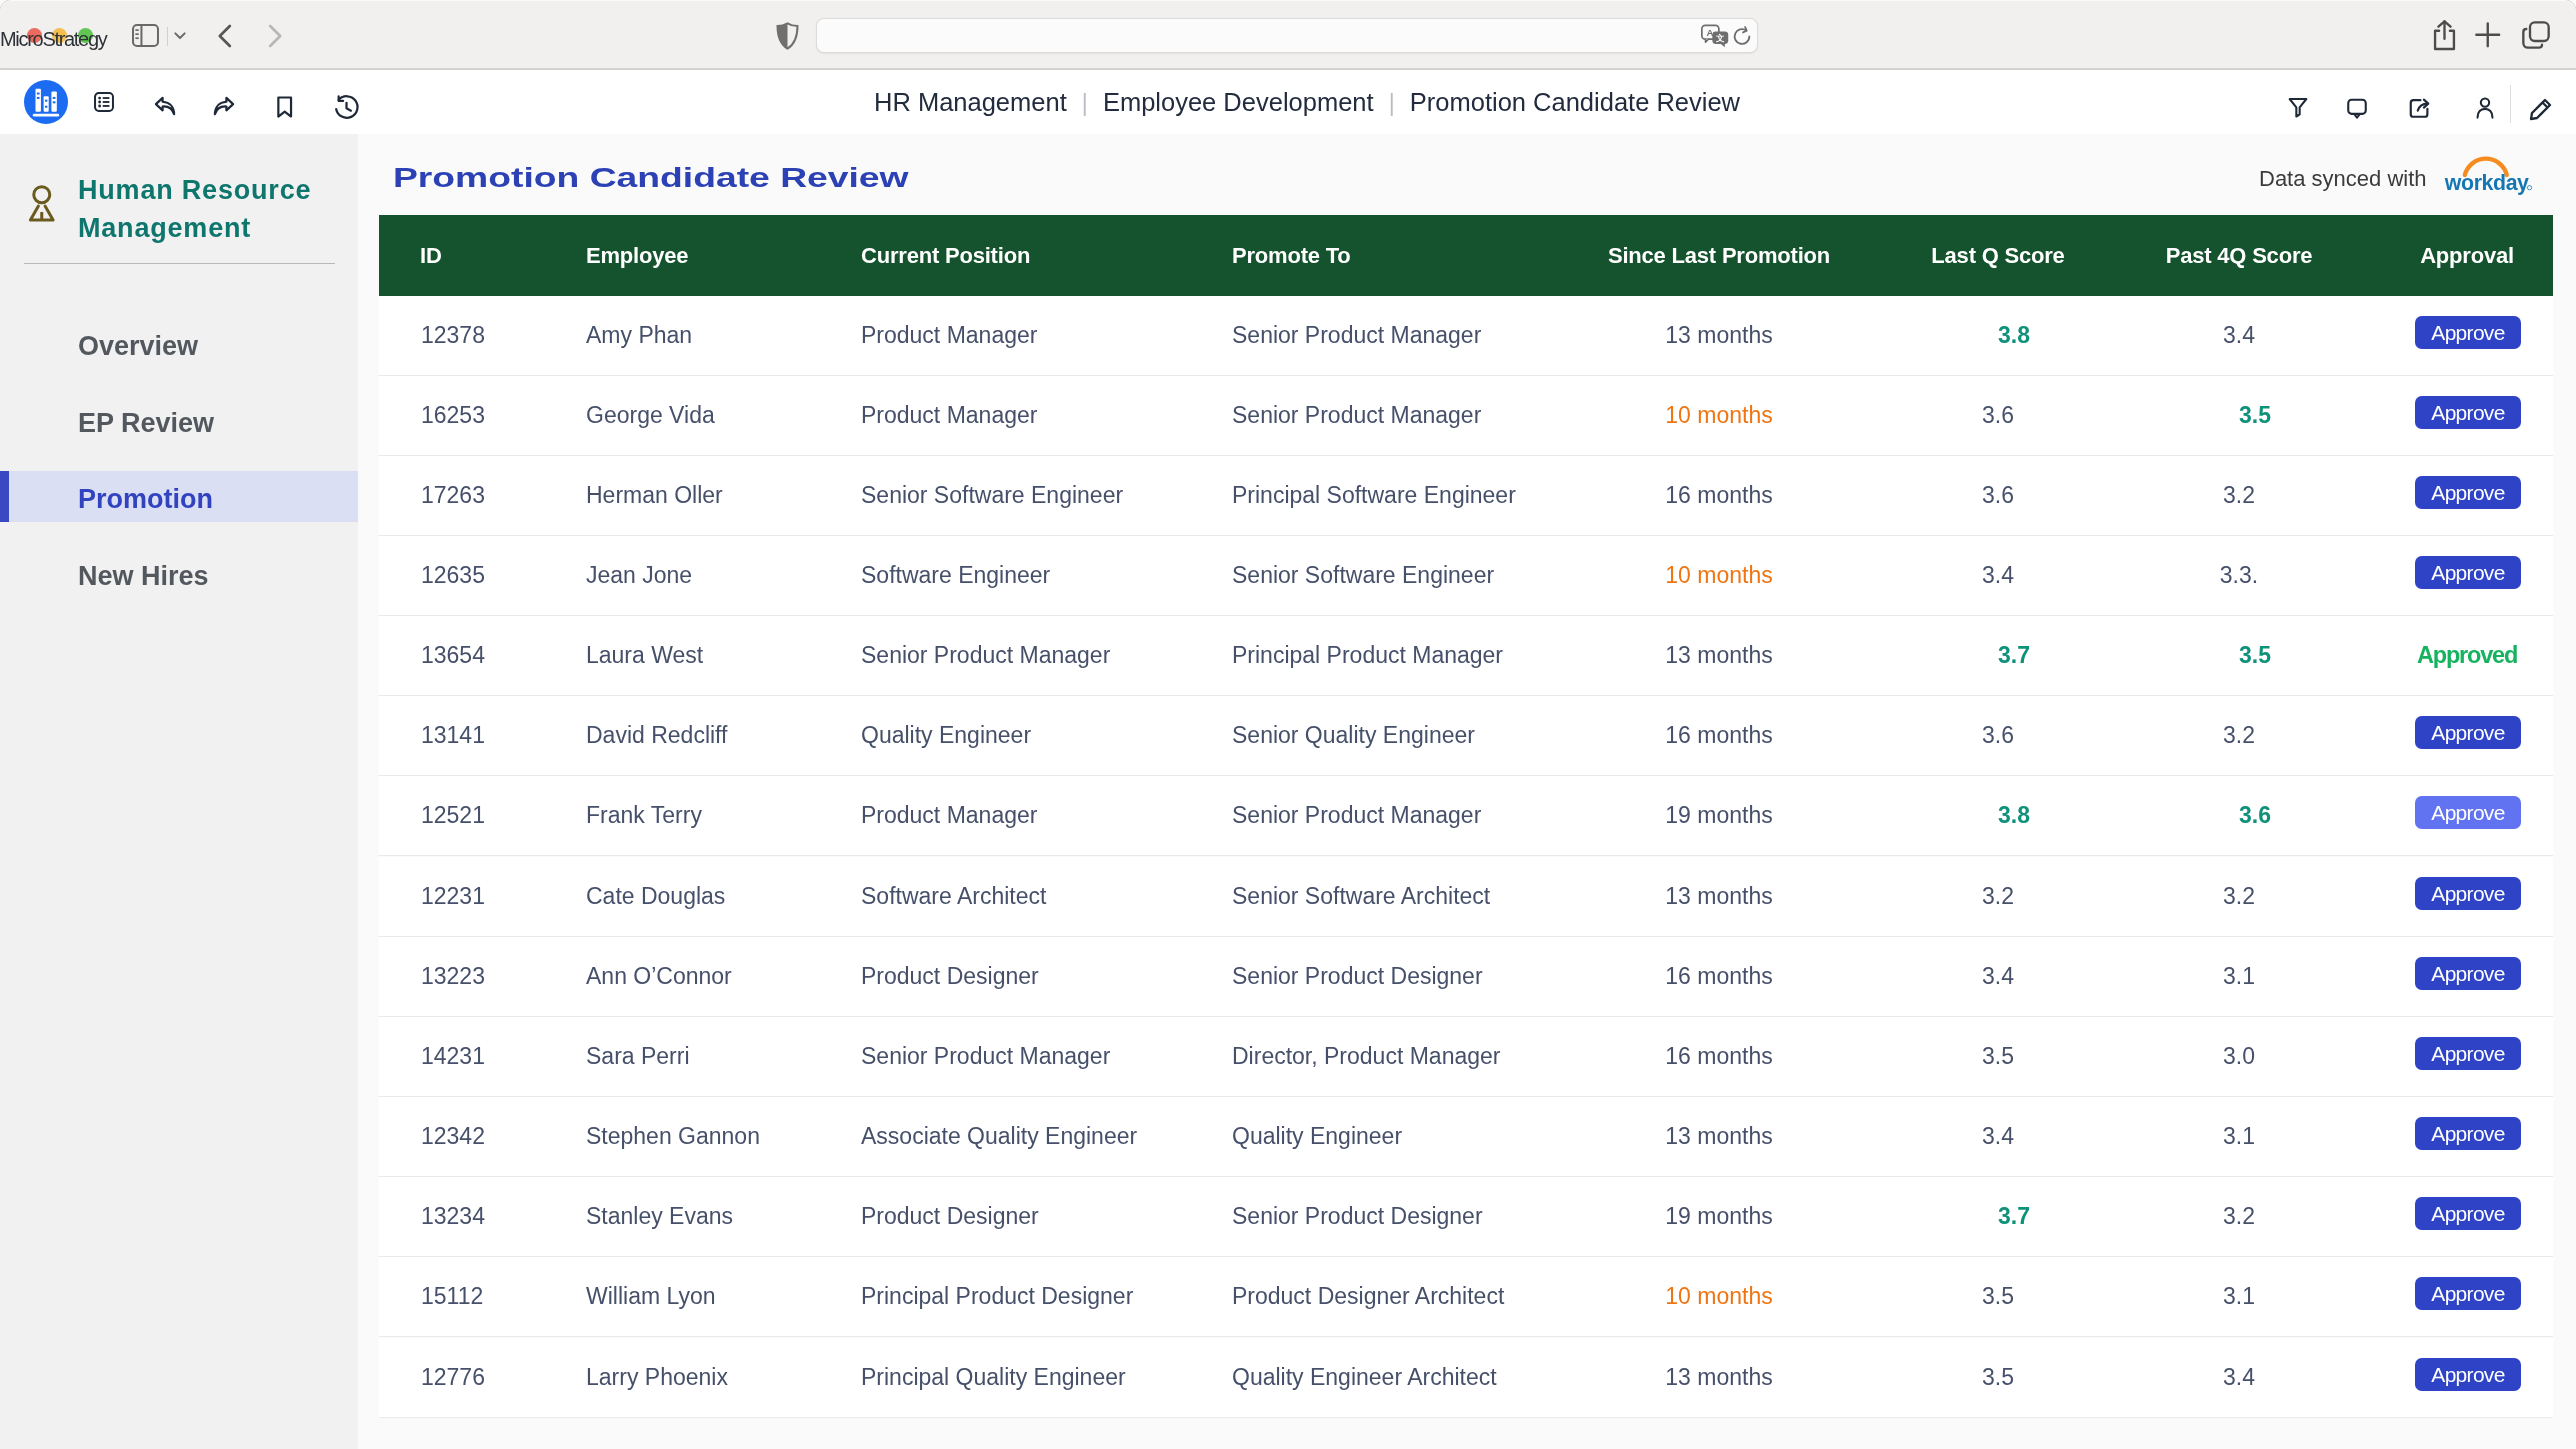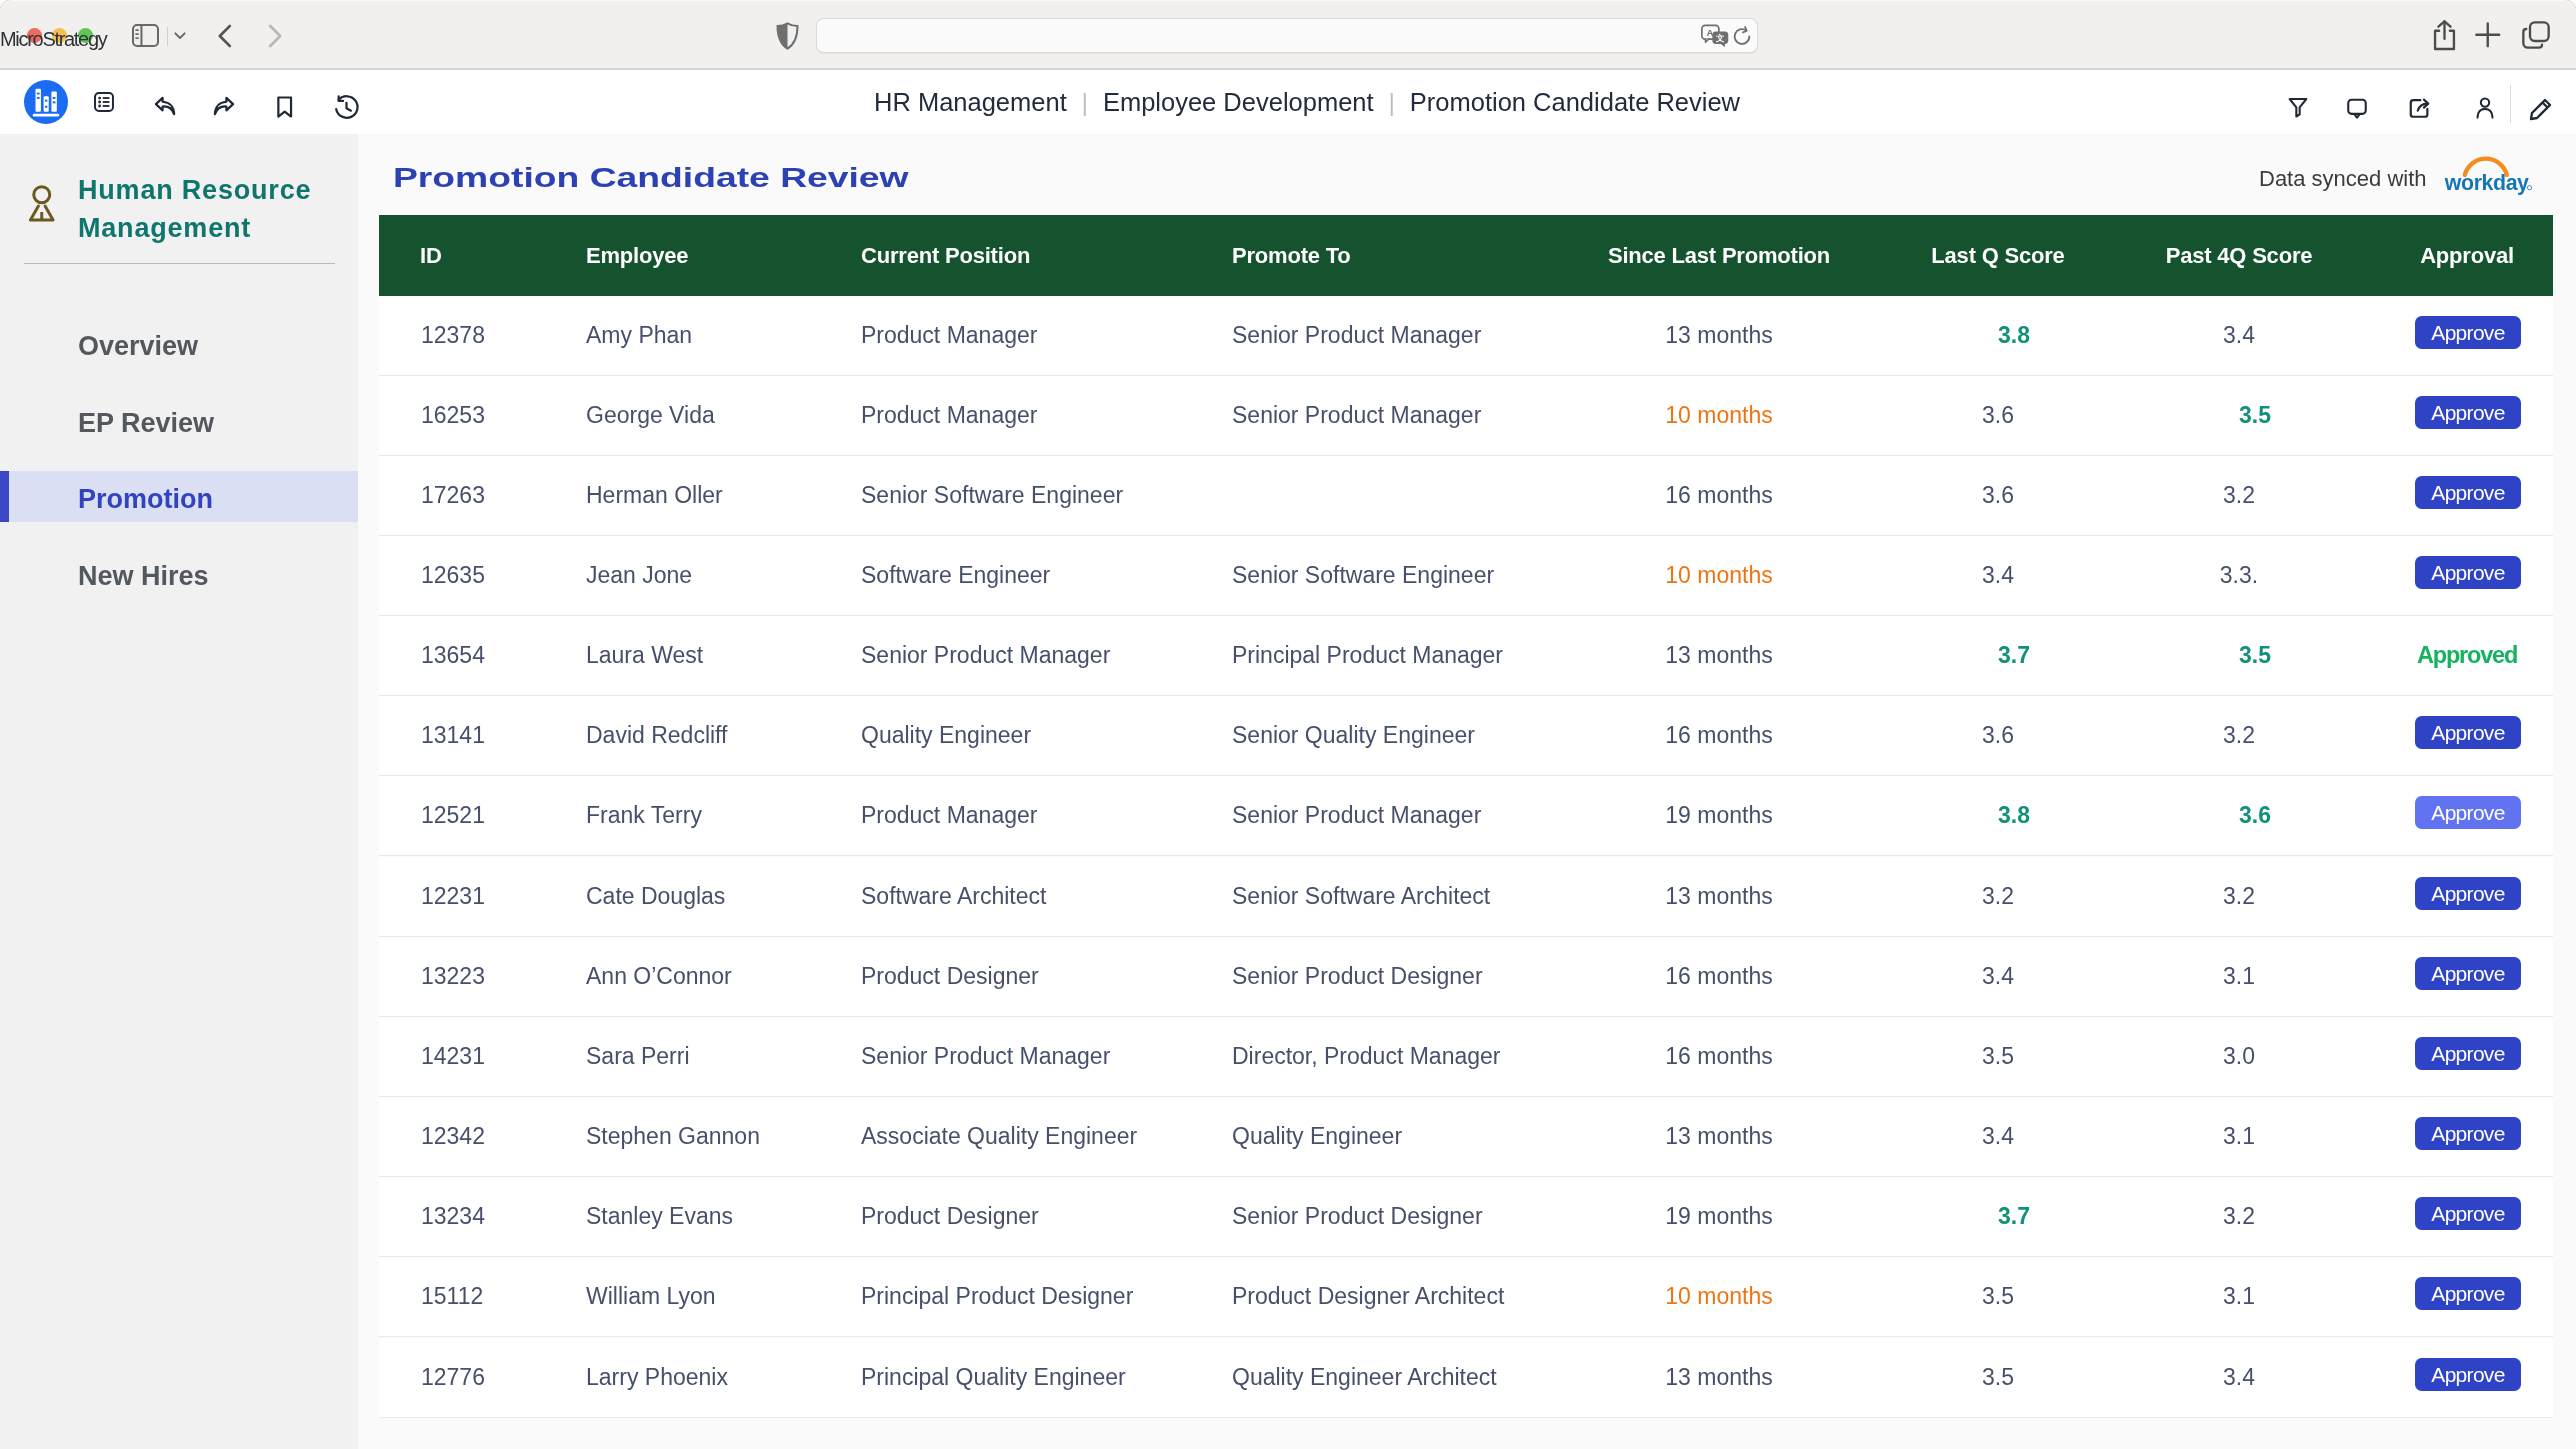--- a/index.html
+++ b/index.html
@@ -242,20 +242,21 @@
       <div class="cell" style="left:853px;">Senior Product Manager</div>
       <div class="cell ctr org" style="left:1340px;">10 months</div>
       <div class="cell ctr" style="left:1619px;">3.6</div>
       <div class="cell ctr grn" style="left:1860px;">3.5</div>
       <div class="btn">Approve</div>
     </div>
     <div class="row" style="top:241px;">
       <div class="cell" style="left:42px;">17263</div>
       <div class="cell" style="left:207px;">Herman Oller</div>
       <div class="cell" style="left:482px;">Senior Software Engineer</div>
+      <div class="cell" style="left:853px;">Principal Software Engineer</div>
       <div class="cell ctr" style="left:1340px;">16 months</div>
       <div class="cell ctr" style="left:1619px;">3.6</div>
       <div class="cell ctr" style="left:1860px;">3.2</div>
       <div class="btn">Approve</div>
     </div>
     <div class="row" style="top:321px;">
       <div class="cell" style="left:42px;">12635</div>
       <div class="cell" style="left:207px;">Jean Jone</div>
       <div class="cell" style="left:482px;">Software Engineer</div>
       <div class="cell" style="left:853px;">Senior Software Engineer</div>

